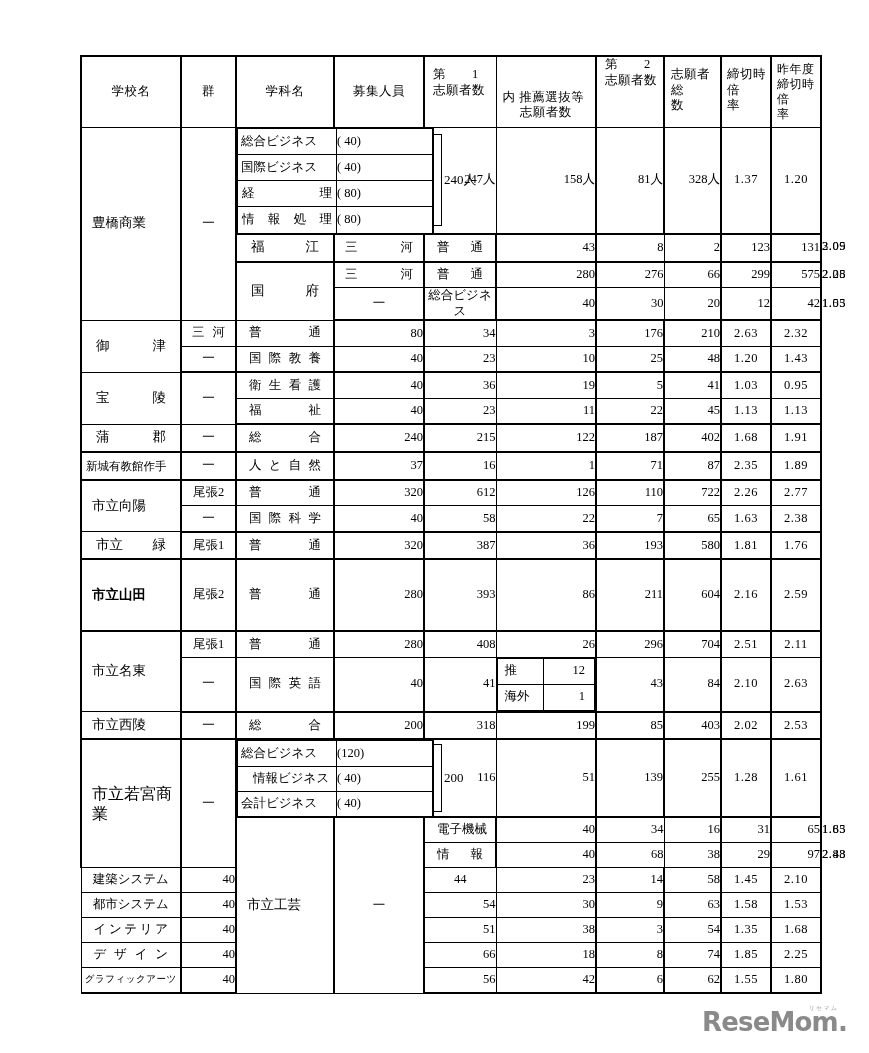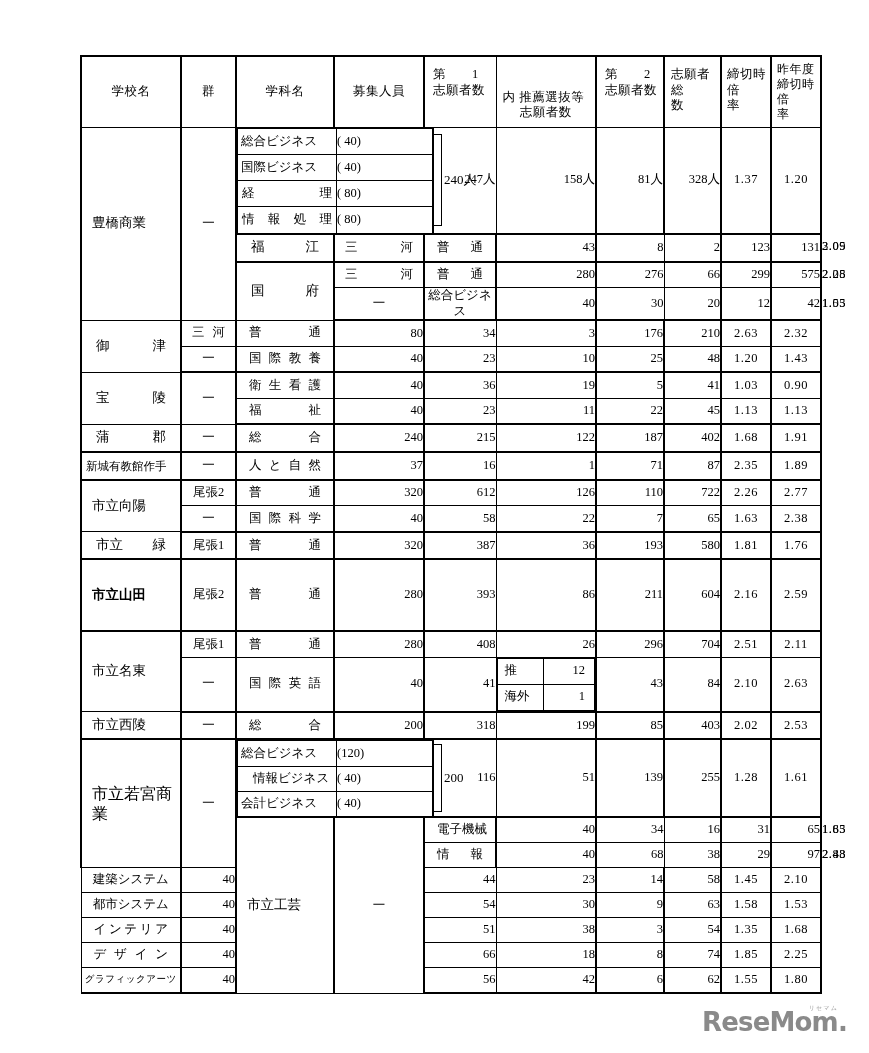--- a/index.html
+++ b/index.html
@@ -133,21 +133,21 @@
         <td class="thick-top thick-right">学科名</td>
         <td class="thick-top thick-right">募集人員</td>
         <td class="thick-top hdr-2line" style="border-right:none;text-align:left;padding-left:8px;vertical-align:top;padding-top:10px;">
           <span>第　　1</span><br>
           <span>志願者数</span>
         </td>
         <td class="thick-top hdr-small thick-right" style="vertical-align:bottom;padding-bottom:6px;">
           <div style="text-align:left;padding-left:6px;">内 推薦選抜等</div>
           <div style="text-align:center;">志願者数</div>
         </td>
-        <td class="thick-top hdr-2line thick-right" style="text-align:left;padding-left:8px;vertical-align:top;padding-top:10px;margin-top:44px;">
+        <td class="thick-top hdr-2line thick-right" style="text-align:left;padding-left:8px;vertical-align:top;margin-top:44px;">
           <span>第　　2</span><br>
           <span>志願者数</span>
         </td>
         <td class="thick-top hdr-2line thick-right" style="text-align:left;padding-left:6px;vertical-align:top;padding-top:10px;">
           <span>志願者</span><br>
           <span>総　　数</span>
         </td>
         <td class="thick-top hdr-2line thick-right" style="text-align:left;padding-left:5px;vertical-align:top;padding-top:10px;">
           <span>締切時</span><br>
           <span>倍　　率</span>
@@ -355,21 +355,21 @@
               <span>看</span>
               <span>護</span>
             </span>
           </td>
           <td class="thick-right num">40</td>
           <td class="num" style="border-right:none;">36</td>
           <td class="thick-right num">19</td>
           <td class="thick-right num">5</td>
           <td class="thick-right num">41</td>
           <td class="ratio" style="border-right:2.5px solid #000;">1.03</td>
-          <td class="ratio thick-right">0.90</td>
+          <td class="ratio thick-right">0.95</td>
         </tr>
         <tr style="height: 26px;">
           <td class="thick-right dept thick-bottom">
             <span class="spread">
               <span>福</span>
               <span>祉</span>
             </span>
           </td>
           <td class="thick-right num thick-bottom">40</td>
           <td class="num thick-bottom" style="border-right:none;">23</td>
@@ -671,21 +671,21 @@
           <td class="thick-right num">29</td>
           <td class="thick-right num">97</td>
           <td class="ratio" style="border-right:2.5px solid #000;">2.43</td>
           <td class="ratio thick-right">2.88</td>
         </tr>
         <tr>
           <td class="thick-right dept">
             <span class="tight">建築システム</span>
           </td>
           <td class="thick-right num">40</td>
-          <td class="num" style="border-right:none;">44</td>
+          <td class="num" style="border-right:none;text-align:center;">44</td>
           <td class="thick-right num">23</td>
           <td class="thick-right num">14</td>
           <td class="thick-right num">58</td>
           <td class="ratio" style="border-right:2.5px solid #000;">1.45</td>
           <td class="ratio thick-right">2.10</td>
         </tr>
         <tr>
           <td class="thick-right dept">
             <span class="tight">都市システム</span>
           </td>

